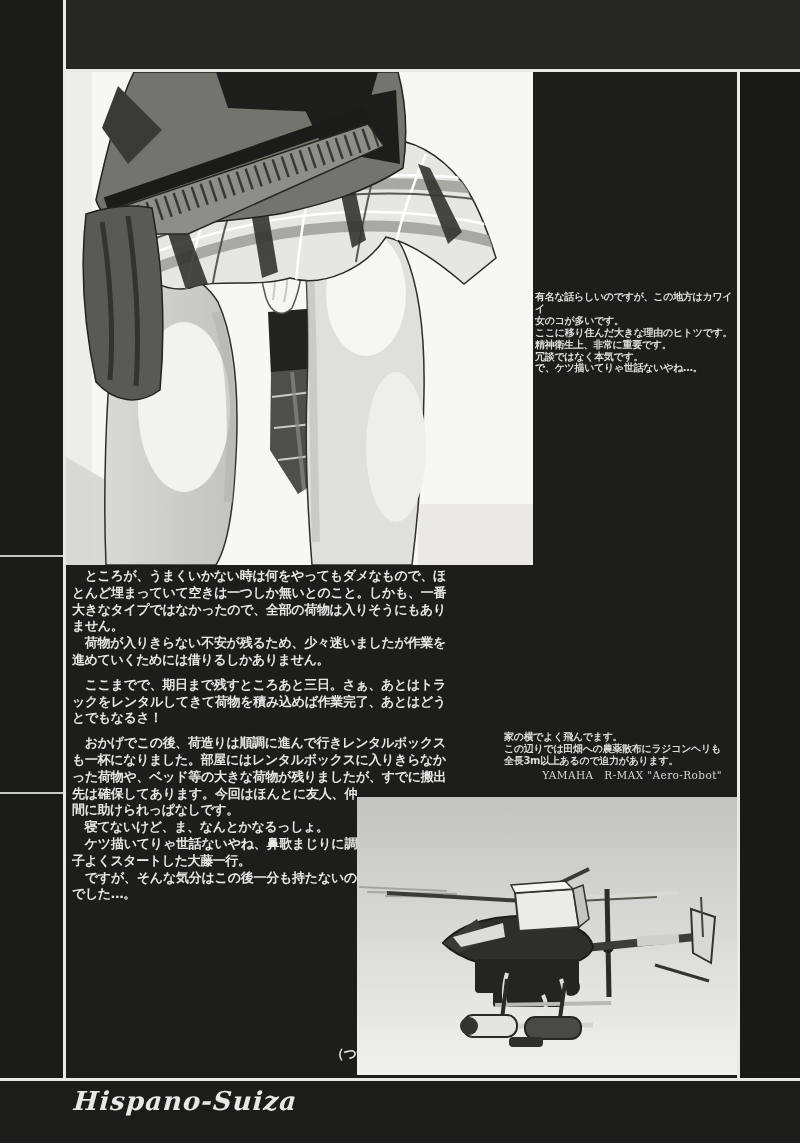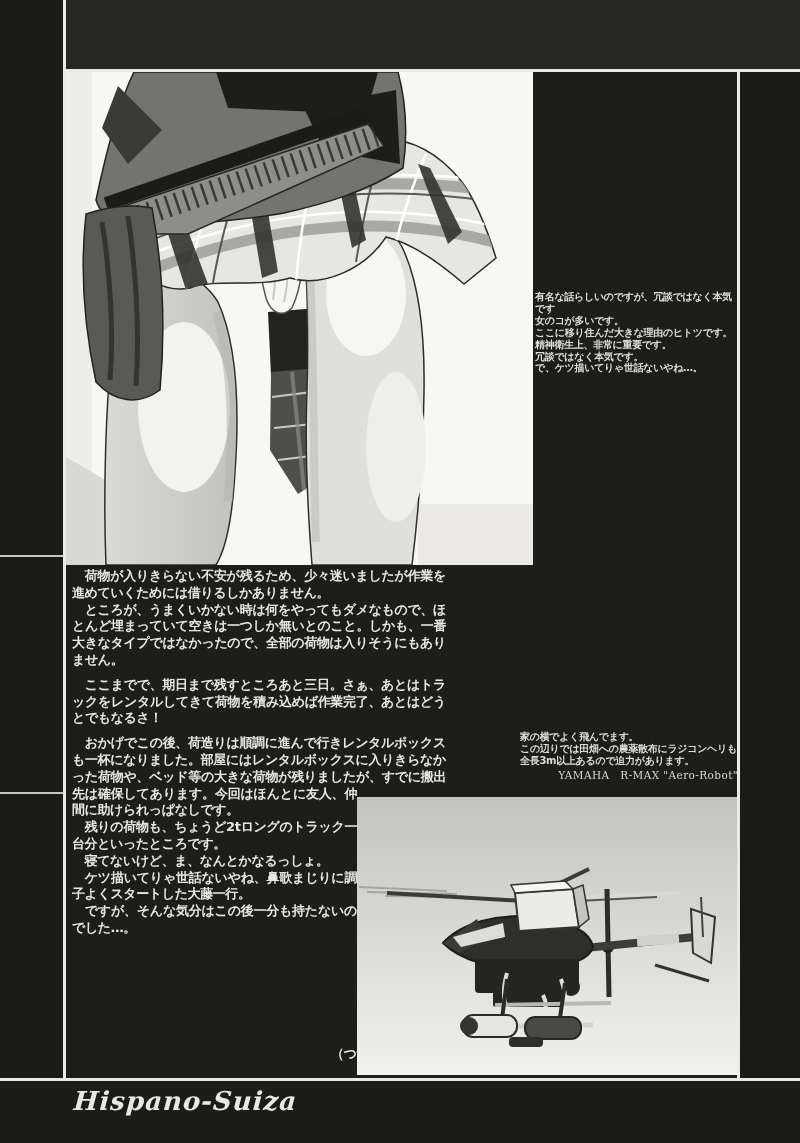--- a/index.html
+++ b/index.html
@@ -46,21 +46,21 @@
   .ph-block{float:right;clear:right;width:90px;height:278px;}
   .ending{
     position:absolute;left:265px;top:1045px;width:130px;
     color:#e6e6e2;font-size:13px;font-weight:bold;text-align:right;letter-spacing:-0.4px;
   }
 
   
   .photo{position:absolute;left:357px;top:797px;width:380px;height:278px;overflow:hidden;}
   .photo svg{display:block;}
   .photo-caption{
-    position:absolute;left:520px;top:731px;width:218px;
+    position:absolute;left:504px;top:731px;width:218px;
     color:#dcdcd8;font-size:10px;line-height:12px;font-weight:bold;letter-spacing:-0.3px;
   }
   .photo-credit{
     margin-top:2px;text-align:right;
     font-family:"DejaVu Serif", serif;font-weight:normal;
     font-size:10.5px;color:#d6d6d2;letter-spacing:0.4px;
   }
 
   
   .logo{
@@ -157,36 +157,35 @@
 
       <path d="M20,142 C44,134 66,132 86,136 C96,190 100,252 94,318 C72,334 48,330 30,310 C18,254 14,196 20,142 Z" fill="#5a5a55" stroke="#22221e" stroke-width="1.5"></path>
       <g stroke="#2a2a26" stroke-width="5" opacity="0.8">
         <path d="M36,150 C44,200 48,260 44,308" fill="none"></path>
         <path d="M62,144 C70,200 74,256 70,314" fill="none"></path>
       </g>
     </svg>
   </div>
 
   <div class="side-note">
-    <div>有名な話らしいのですが、冗談ではなく本気です</div>
+    <div>有名な話らしいのですが、この地方はカワイイ</div>
     <div>女のコが多いです。</div>
     <div>ここに移り住んだ大きな理由のヒトツです。</div>
     <div>精神衛生上、非常に重要です。</div>
     <div>冗談ではなく本気です。</div>
     <div>で、ケツ描いてりゃ世話ないやね…。</div>
   </div>
 
   <div class="story">
     <div class="ph-spacer"></div>
     <div class="ph-block"></div>
+    <p>　ところが、うまくいかない時は何をやってもダメなもので、ほとんど埋まっていて空きは一つしか無いとのこと。しかも、一番大きなタイプではなかったので、全部の荷物は入りそうにもありません。</p>
     <p>　荷物が入りきらない不安が残るため、少々迷いましたが作業を進めていくためには借りるしかありません。</p>
-    <p>　ところが、うまくいかない時は何をやってもダメなもので、ほとんど埋まっていて空きは一つしか無いとのこと。しかも、一番大きなタイプではなかったので、全部の荷物は入りそうにもありません。</p>
     <p class="p-gap">　ここまでで、期日まで残すところあと三日。さぁ、あとはトラックをレンタルしてきて荷物を積み込めば作業完了、あとはどうとでもなるさ！</p>
     <p class="p-gap">　おかげでこの後、荷造りは順調に進んで行きレンタルボックスも一杯になりました。部屋にはレンタルボックスに入りきらなかった荷物や、ベッド等の大きな荷物が残りましたが、すでに搬出先は確保してあります。今回はほんとに友人、仲間に助けられっぱなしです。</p>
-    <p>　残りの荷物も、ちょうど2tロングのトラック一台分といったところです。</p>
     <p>　寝てないけど、ま、なんとかなるっしょ。</p>
     <p>　ケツ描いてりゃ世話ないやね、鼻歌まじりに調子よくスタートした大藤一行。</p>
     <p>　ですが、そんな気分はこの後一分も持たないのでした…。</p>
   </div>
   <div class="ending">（つづく）</div>
 
   <div class="photo-caption">
     <div>家の横でよく飛んでます。</div>
     <div>この辺りでは田畑への農薬散布にラジコンヘリも</div>
     <div>全長3m以上あるので迫力があります。</div>

